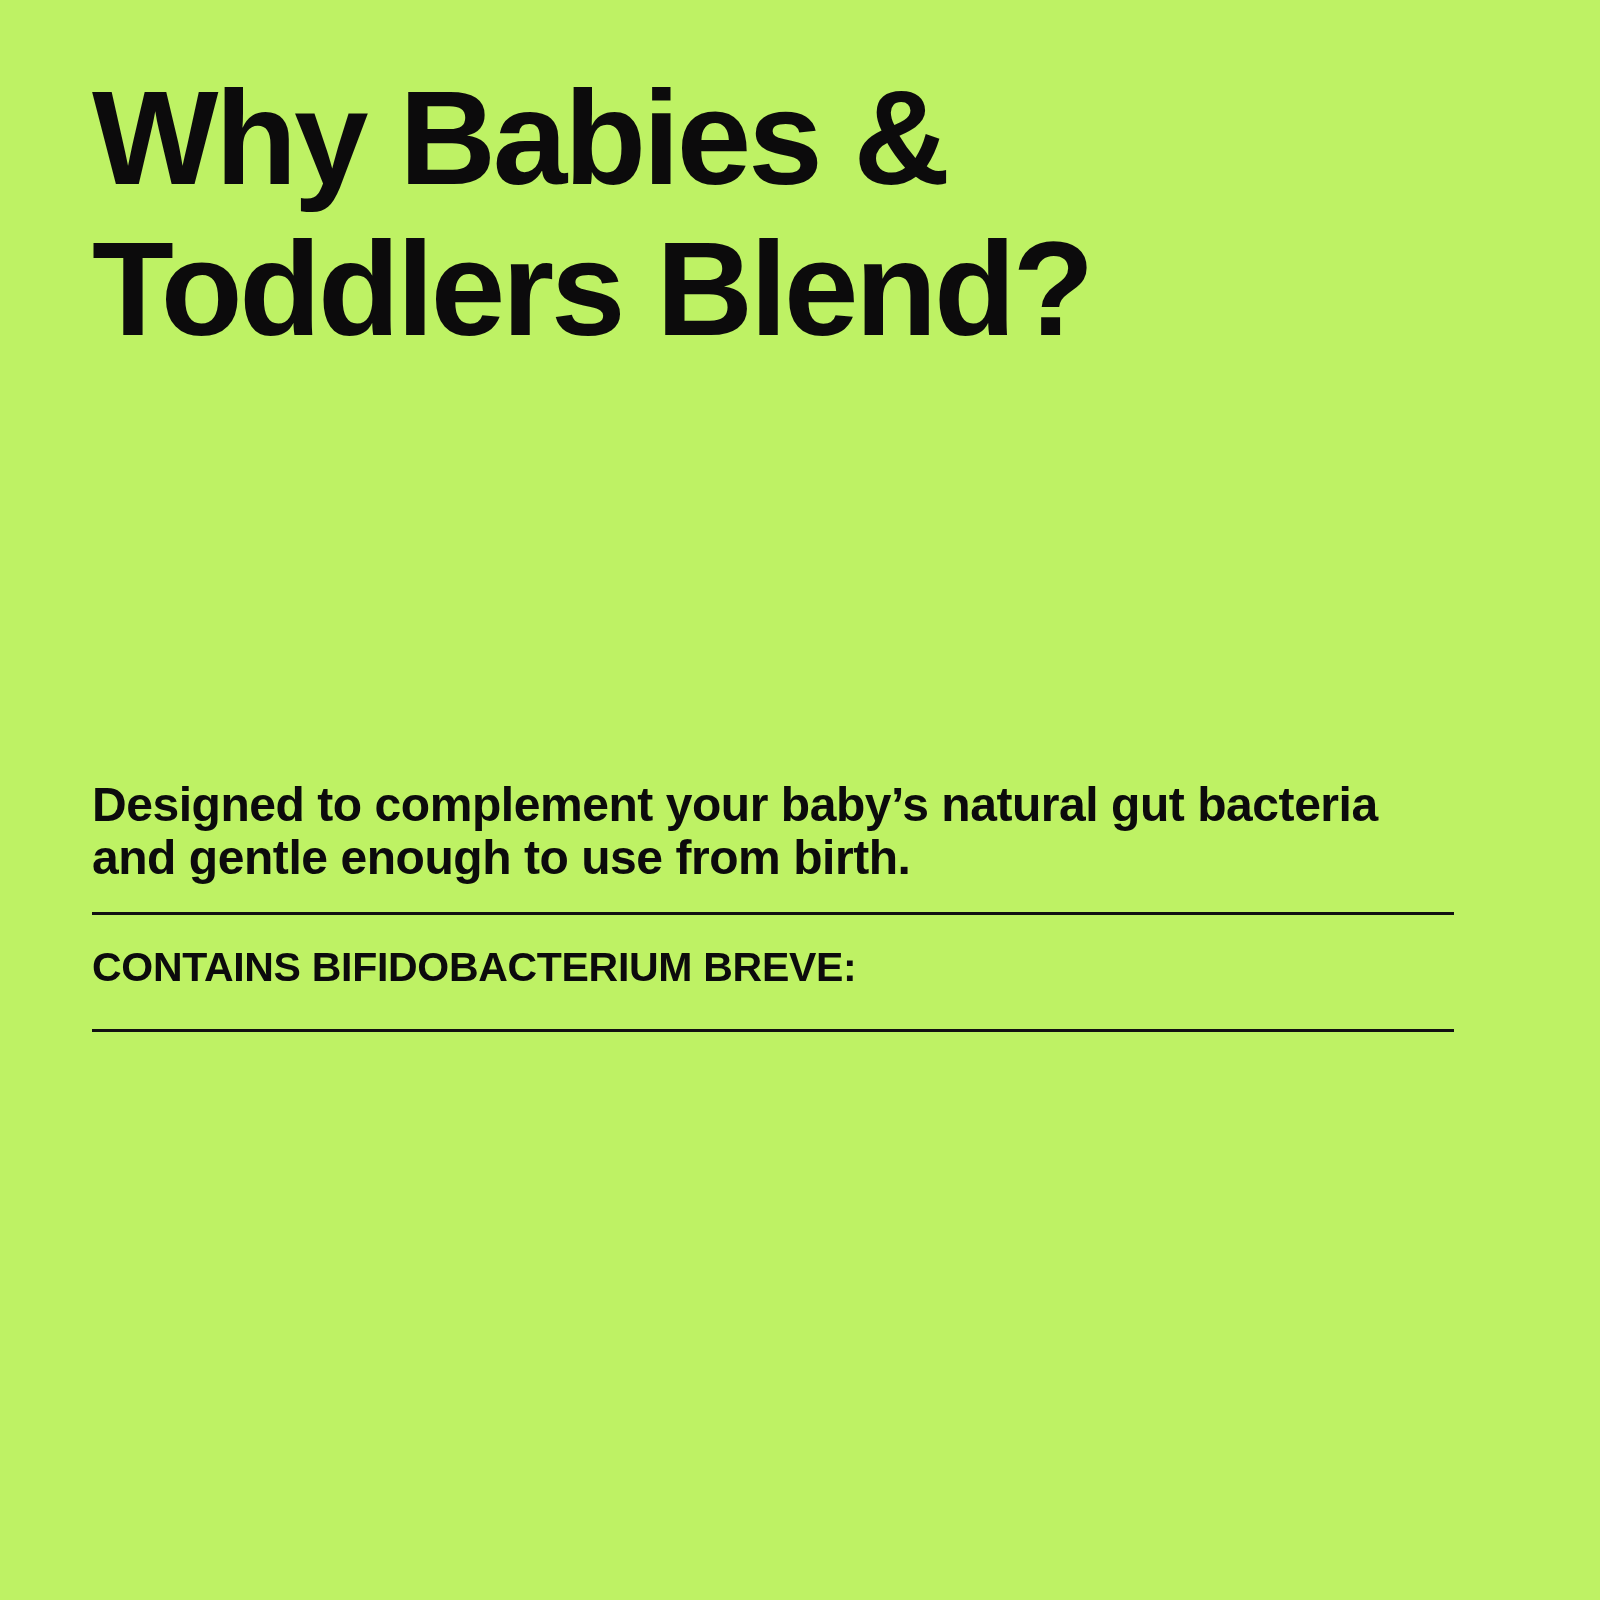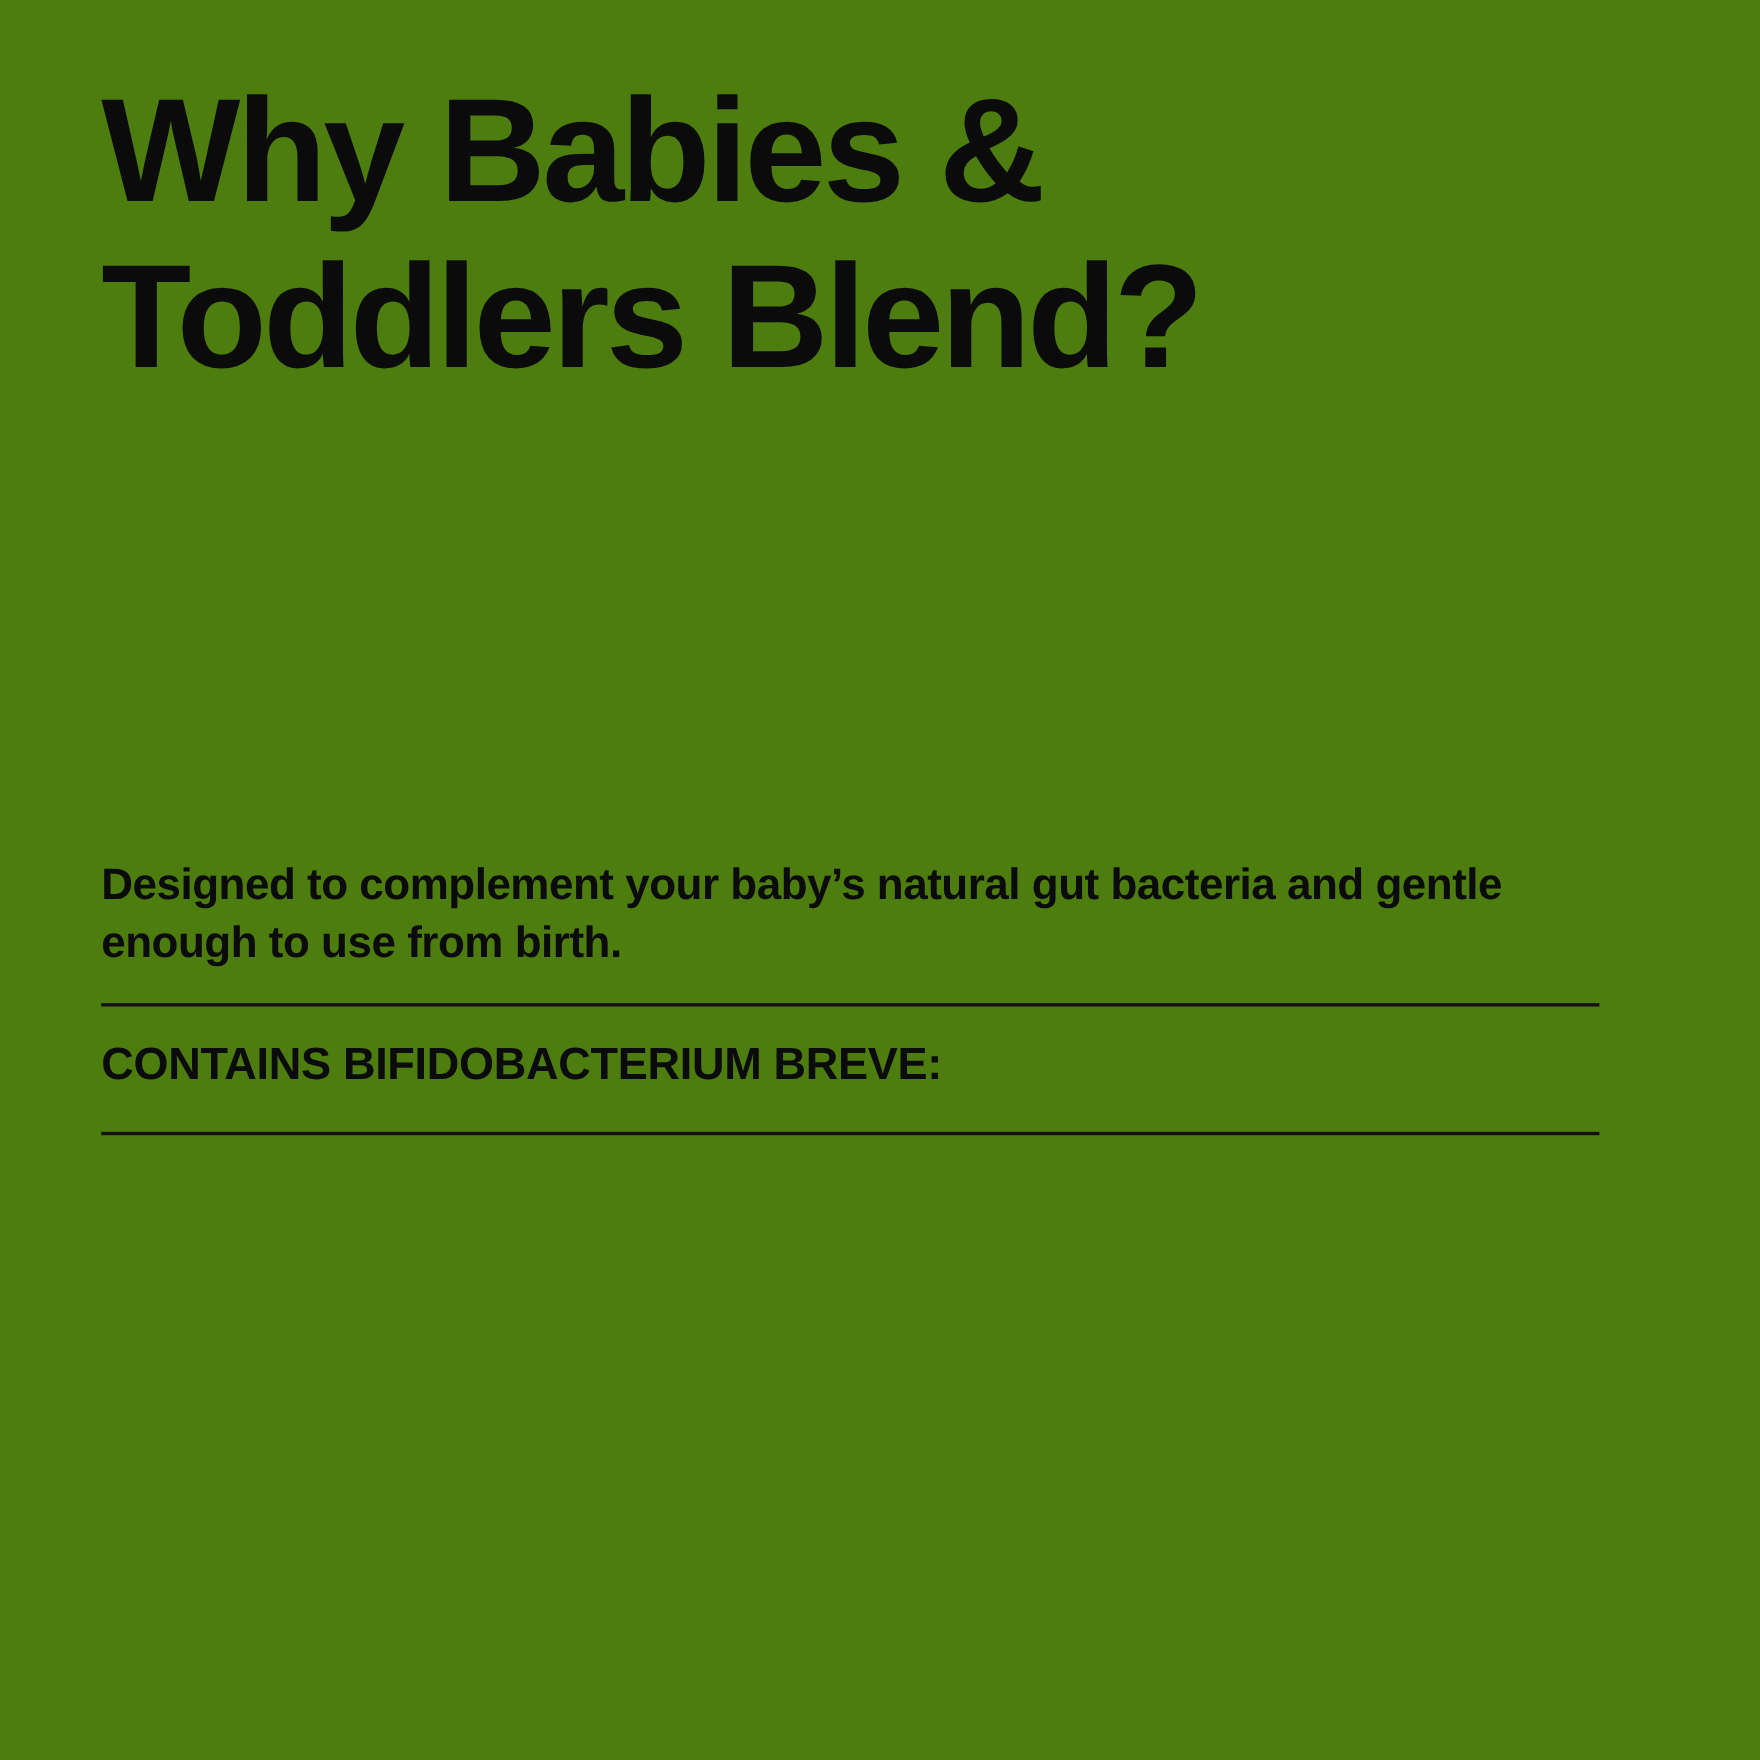--- a/index.html
+++ b/index.html
@@ -13,21 +13,21 @@
     overflow: hidden;
     background: #f2b8d8;
     font-family: "Liberation Sans", sans-serif;
     -webkit-font-smoothing: antialiased;
   }
 
   .panel {
     position: relative;
     width: 1600px;
     height: 1600px;
-    background: #4d7c0f;
+    background: #bef264;
     box-sizing: border-box;
   }
 
   
   .title-block {
     position: absolute;
     left: 92px;
     top: 62px;
     width: 1100px;
   }
@@ -62,21 +62,21 @@
     line-height: 52px;
     letter-spacing: -0.3px;
     color: #0c0b0c;
     text-transform: uppercase;
   }
 
   .feature-body {
     margin: 10px 0 0 0;
     font-family: "Liberation Sans", sans-serif;
     font-weight: 600;
-    font-size: 40px;
+    font-size: 48px;
     line-height: 53px;
     letter-spacing: -0.45px;
     color: #0c0b0c;
     max-width: 1352px;
   }
 
   
   .feature--1 { padding-bottom: 28px; }
   .feature--2 { padding-top: 26px; padding-bottom: 36px; }
   .feature--3 { padding-top: 28px; }

